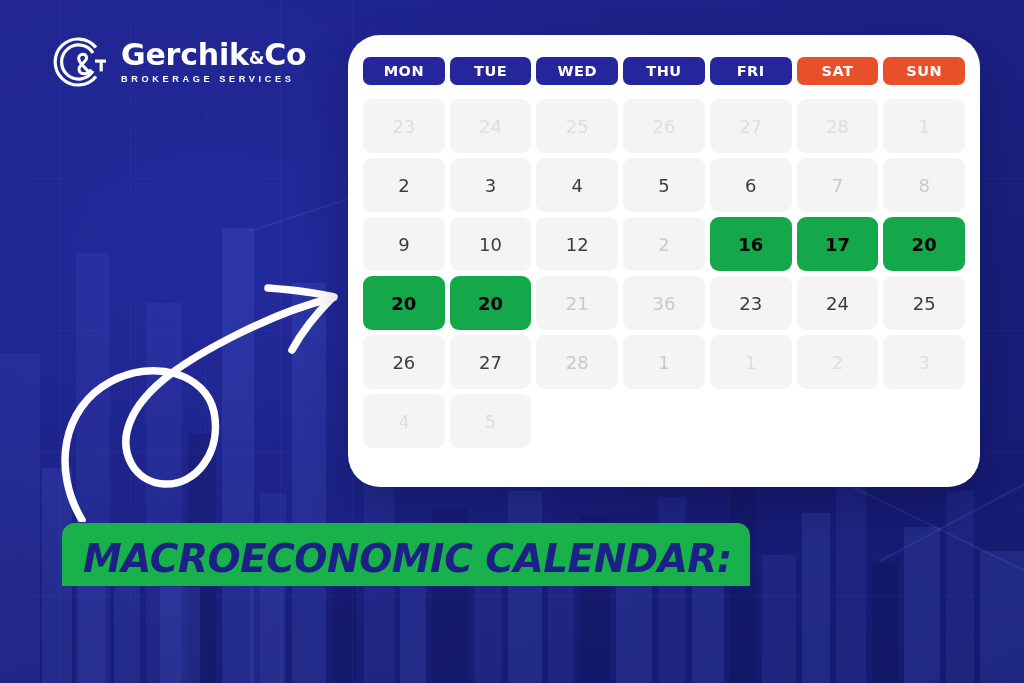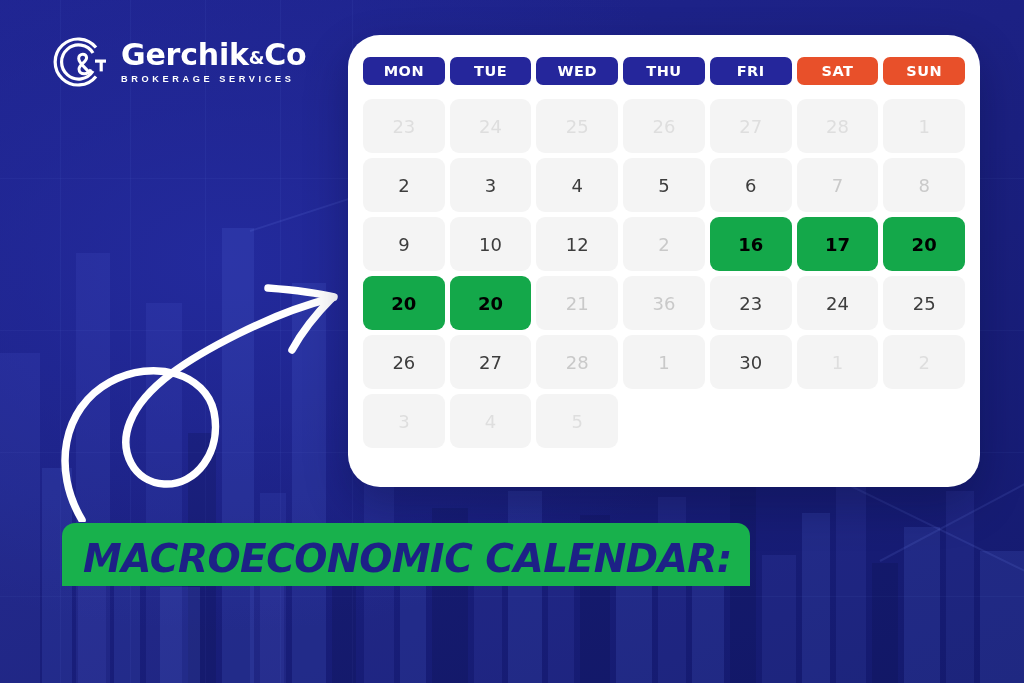--- a/index.html
+++ b/index.html
@@ -289,21 +289,20 @@
         <div class="cell sel">20</div>
         <div class="cell weekend">21</div>
         <div class="cell weekend">36</div>
         <div class="cell">23</div>
         <div class="cell">24</div>
         <div class="cell">25</div>
         <div class="cell">26</div>
         <div class="cell">27</div>
         <div class="cell weekend">28</div>
         <div class="cell weekend">1</div>
-        <div class="cell">30</div>
         <div class="cell muted">1</div>
         <div class="cell muted">2</div>
         <div class="cell muted">3</div>
         <div class="cell muted">4</div>
         <div class="cell muted">5</div>
       </div>
   </div>
 
   <div class="titlewrap">
     <div class="tline tline1">MACROECONOMIC CALENDAR:</div>

